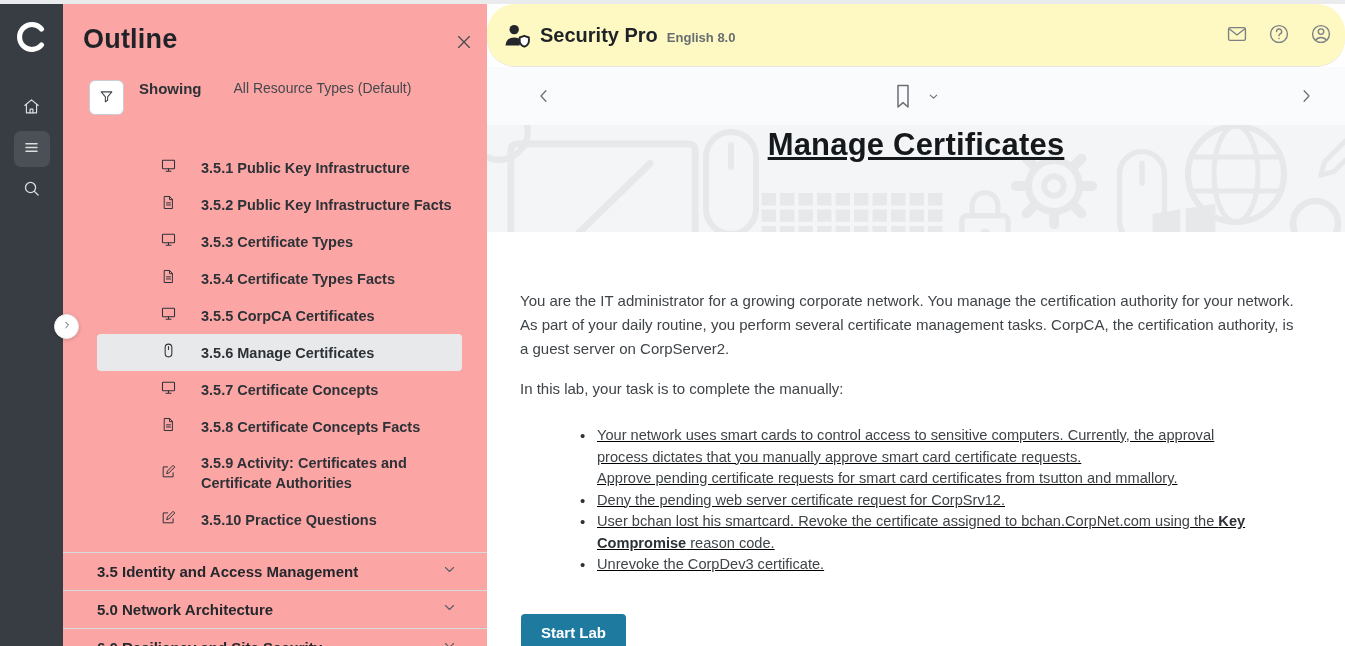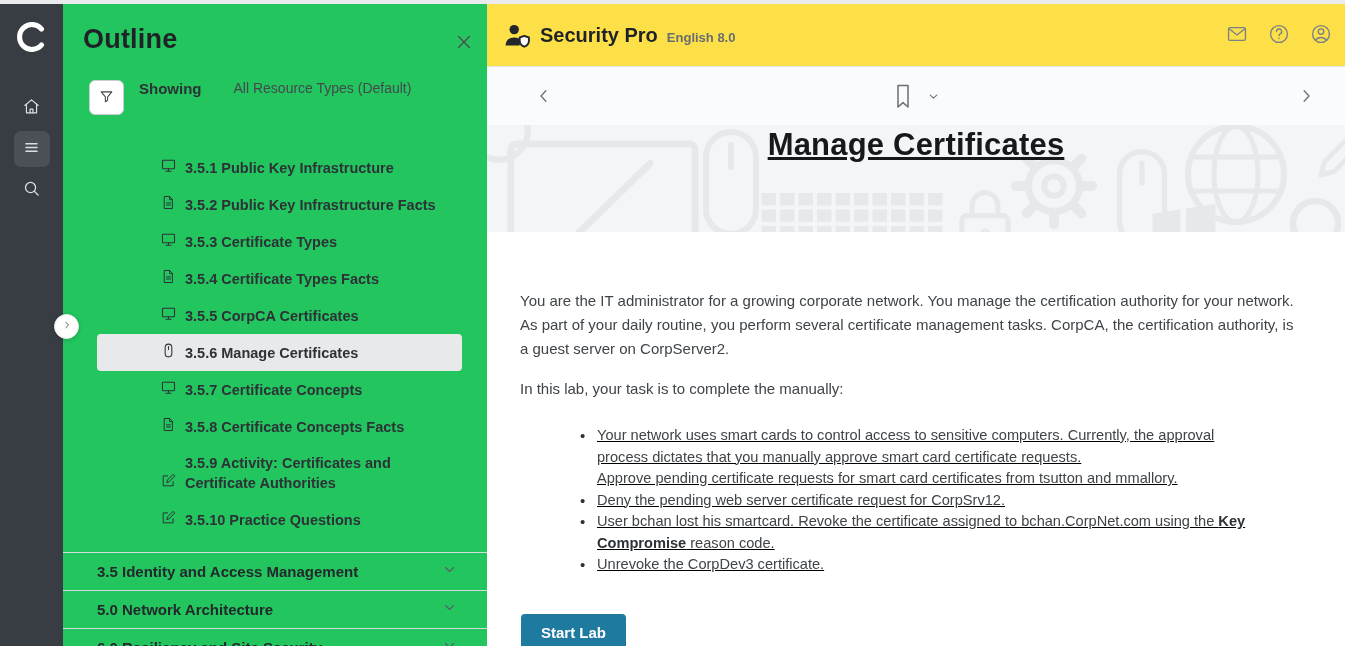--- a/index.html
+++ b/index.html
@@ -15,49 +15,49 @@
   .rail-items { margin-top:36px; display:flex; flex-direction:column; gap:5px; align-items:center; }
   .rail-item { width:36px; height:36px; border-radius:7px; display:flex; align-items:center; justify-content:center; color:#dcdee0; cursor:pointer; }
   .rail-item.active { background:#4b5056; }
   .rail-item svg { width:19px; height:19px; }
 
   
   .expand-btn { position:absolute; left:54px; top:314px; width:25px; height:25px; border-radius:50%; background:#fff; border:1px solid #ececec; box-shadow:0 1px 4px rgba(0,0,0,.18); z-index:7; display:flex; align-items:center; justify-content:center; color:#5a5f63; cursor:pointer; }
   .expand-btn svg { width:12px; height:12px; }
 
   
-  .outline { position:absolute; left:63px; top:4px; bottom:0; width:439px; background:#22c55e; border-right:1px solid #e2e4e6; overflow:hidden; }
+  .outline { position:absolute; left:63px; top:4px; bottom:0; width:439px; background:#fca5a5; border-right:1px solid #e2e4e6; overflow:hidden; }
   .outline-head { display:flex; padding:20px 24px 0 20px; height:76px; }
   .outline-title { flex:1; font-size:27px; font-weight:bold; color:#1f2327; letter-spacing:.2px; }
   .close-btn { background:none; border:none; color:#4a4f53; margin-top:6px; width:26px; height:26px; cursor:pointer; }
   .close-btn svg { width:20px; height:20px; }
 
   .filter-row { display:flex; align-items:flex-start; padding-left:26px; height:54px; }
   .filter-btn { width:35px; height:35px; background:#fff; border:1px solid #c9cdd1; border-radius:6px; display:flex; align-items:center; justify-content:center; color:#3f4448; cursor:pointer; }
   .filter-btn svg { width:17px; height:17px; }
   .filter-showing { margin-left:15px; font-size:15px; font-weight:bold; color:#2d3237; }
   .filter-value { margin-left:32px; font-size:14px; color:#44494d; }
 
   .outline-list { margin-top:15px; padding:0 39px 0 34px; }
-  .o-item { display:flex; align-items:flex-end; gap:8px; padding:8px 6px 8px 63px; border-radius:4px; cursor:pointer; min-height:37px; }
+  .o-item { display:flex; align-items:center; gap:24px; padding:8px 6px 8px 63px; border-radius:4px; cursor:pointer; min-height:37px; }
   .o-item.active { background:var(--active-item-bg,#e8e9ea); }
   .o-item svg { width:17px; height:17px; flex:0 0 17px; color:#2d3237; }
   .o-item .lbl { font-size:14.5px; font-weight:bold; color:#2d3237; line-height:20px; }
 
   .outline-sections { margin-top:14px; }
   .o-section { display:flex; align-items:center; justify-content:space-between; height:38px; border-top:1px solid #d8dbdd; padding:0 44px 0 34px; cursor:pointer; }
   .o-section .lbl { font-size:15px; font-weight:bold; color:#24282c; }
   .o-section svg { width:15px; height:15px; color:#5a5f63; }
 
   .outline-scrollbar { position:absolute; right:2px; top:0; bottom:0; width:8px; }
   .outline-scrollbar .thumb { position:absolute; top:542px; width:8px; height:60px; border-radius:4px; background:#9aa0a5; }
 
   
   .content { position:absolute; left:487px; top:4px; right:0; bottom:0; background:#fff; }
-  .app-header { height:63px; display:flex; align-items:center; border-bottom:1px solid #e4e6e8; padding:0 12px 0 17px; background:#fde047; }
+  .app-header { height:63px; display:flex; align-items:center; border-bottom:1px solid #e4e6e8; padding:0 12px 0 17px; background:#fef9c3;border-radius:28px; }
   .brand { display:flex; align-items:center; flex:1; }
   .brand-icon { width:27px; height:25px; margin-right:9px; }
   .product-title { font-size:20px; font-weight:bold; color:#1f2327; }
   .edition-label { margin-left:9px; margin-top:4px; font-size:13px; font-weight:bold; color:#686d71; }
   .header-actions { display:flex; align-items:center; gap:18px; }
   .hdr-btn { background:none; border:none; color:#7c8185; width:24px; height:24px; cursor:pointer; }
   .hdr-btn svg { width:22px; height:22px; }
 
   .navbar { height:58px; background:#fafbfc; display:flex; align-items:center; position:relative; }
   .nav-btn { background:none; border:none; color:#6a6f73; cursor:pointer; }

